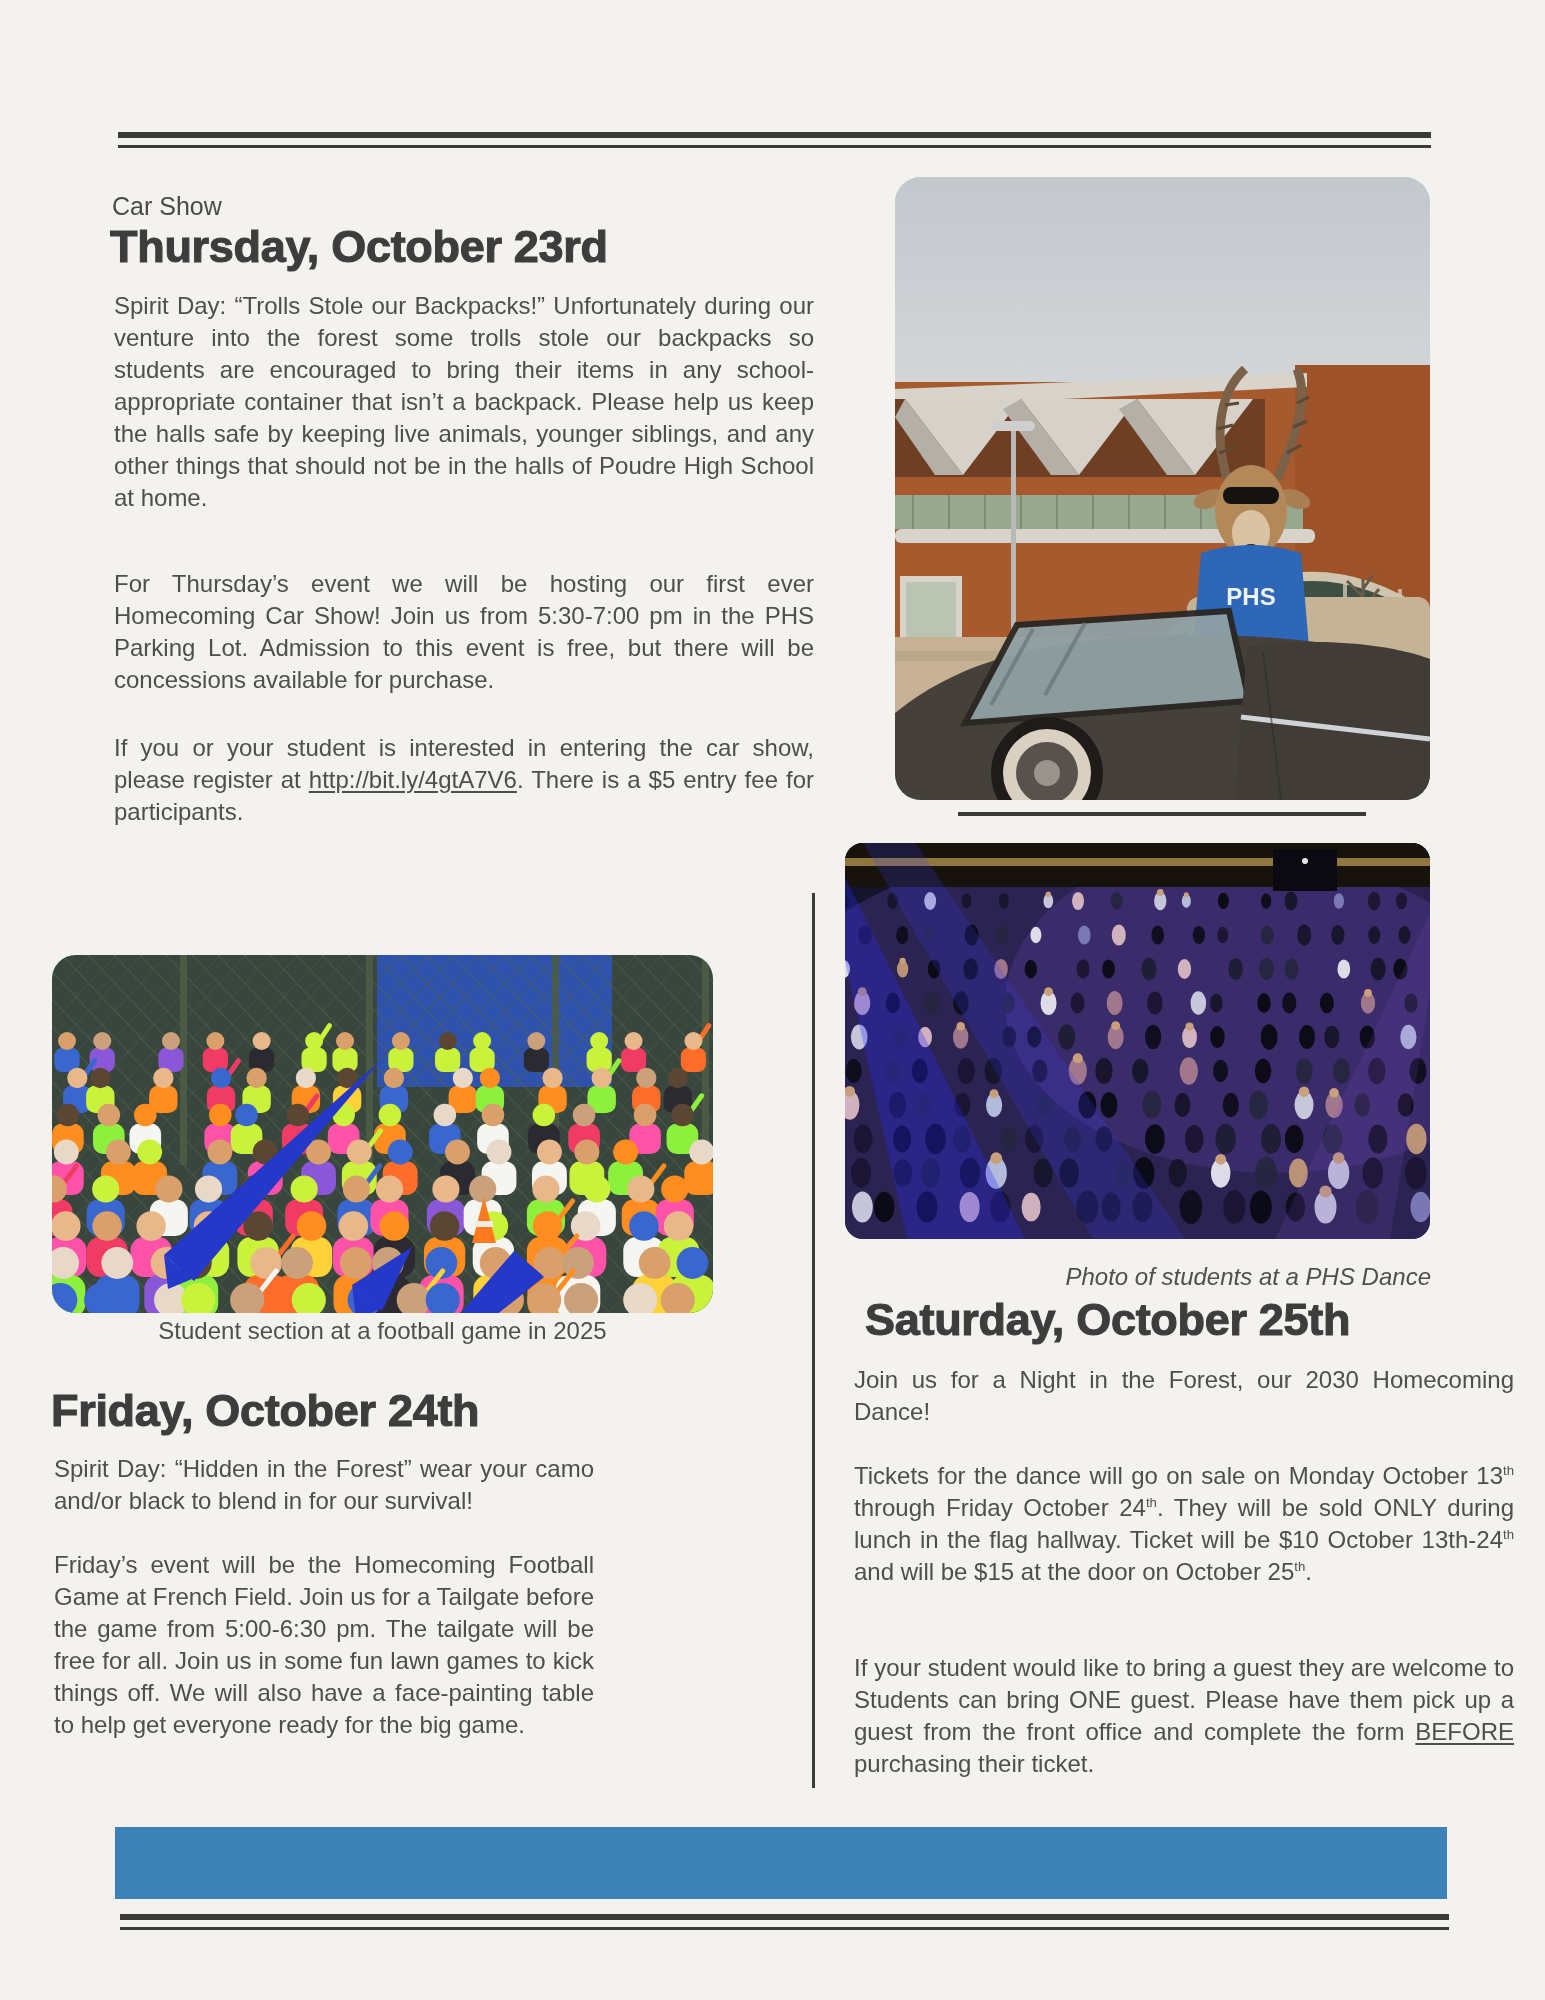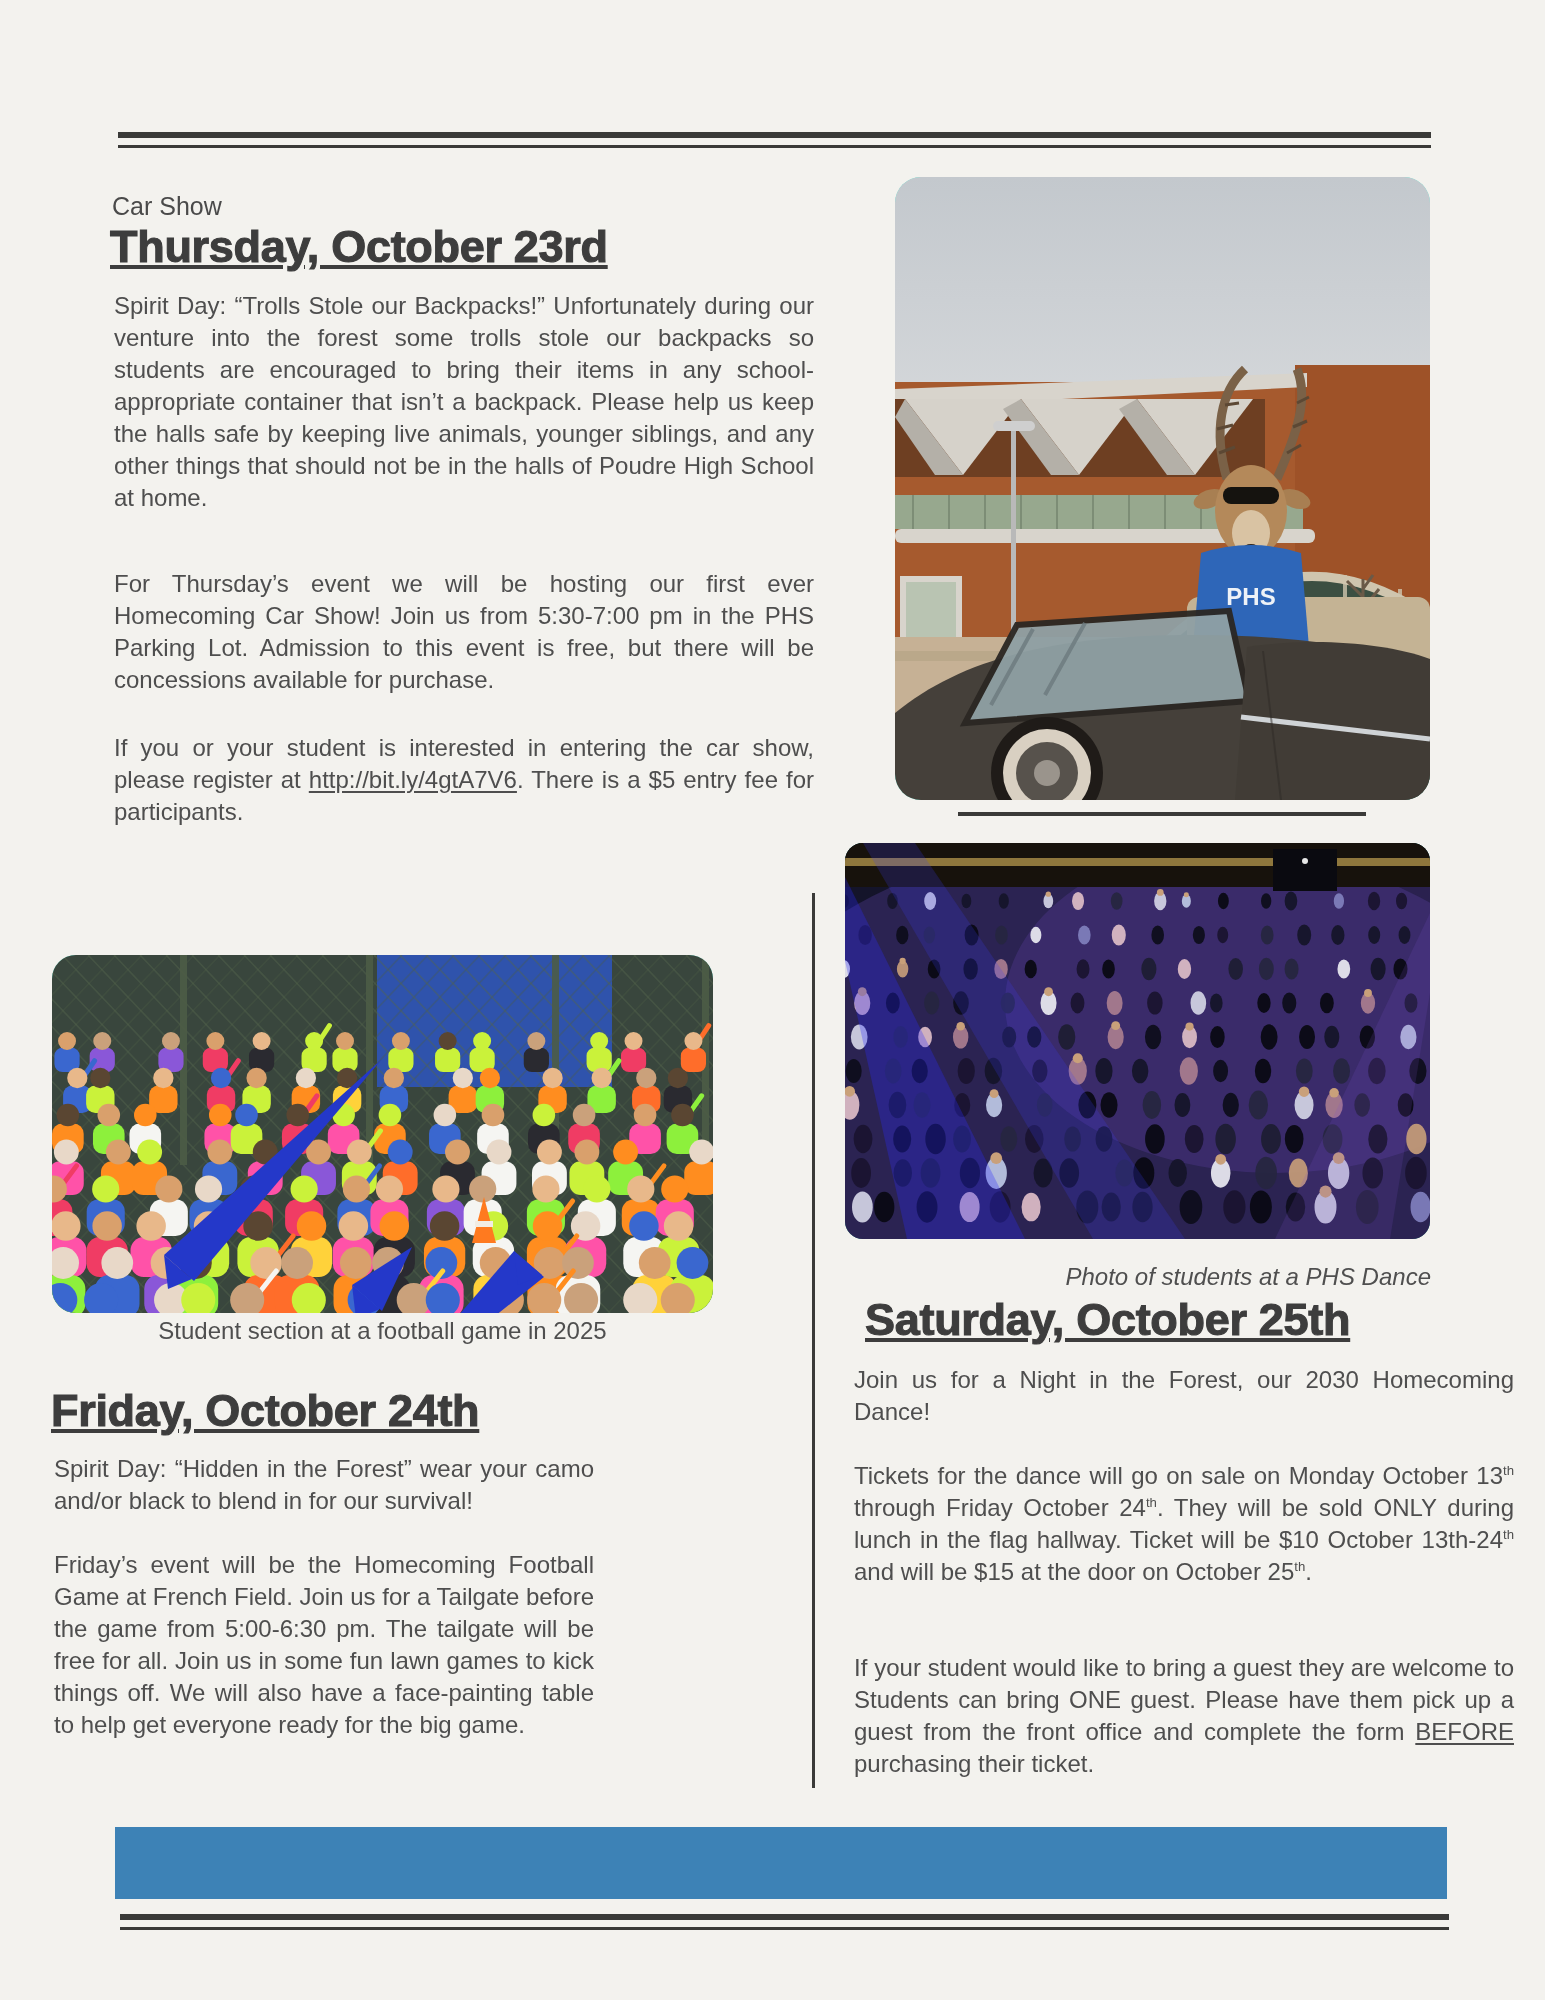--- a/index.html
+++ b/index.html
@@ -10,21 +10,20 @@
     font-family:"Liberation Sans", sans-serif;
     overflow:hidden;
   }
   .abs{position:absolute;}
   .rule{background:#3a3a38;}
   .heading{
     font-size:45px;font-weight:800;color:#3d3d3d;
     letter-spacing:-0.3px;line-height:1.12;
     -webkit-text-stroke:1.1px #3d3d3d;
     white-space:nowrap;
-    text-decoration:underline;
   }
   .kicker{font-size:25px;color:#4a4a4a;}
   .body-text{
     font-size:24px;line-height:32px;color:#4e4e4e;
     text-align:justify;margin:2px;
   }
   .caption{font-size:24px;color:#4f4f4f;line-height:30px;}
   .photo{border-radius:26px;overflow:hidden;background:#5eead4;}
   .photo svg{display:block;}
   sup{font-size:0.55em;vertical-align:super;line-height:0;}

